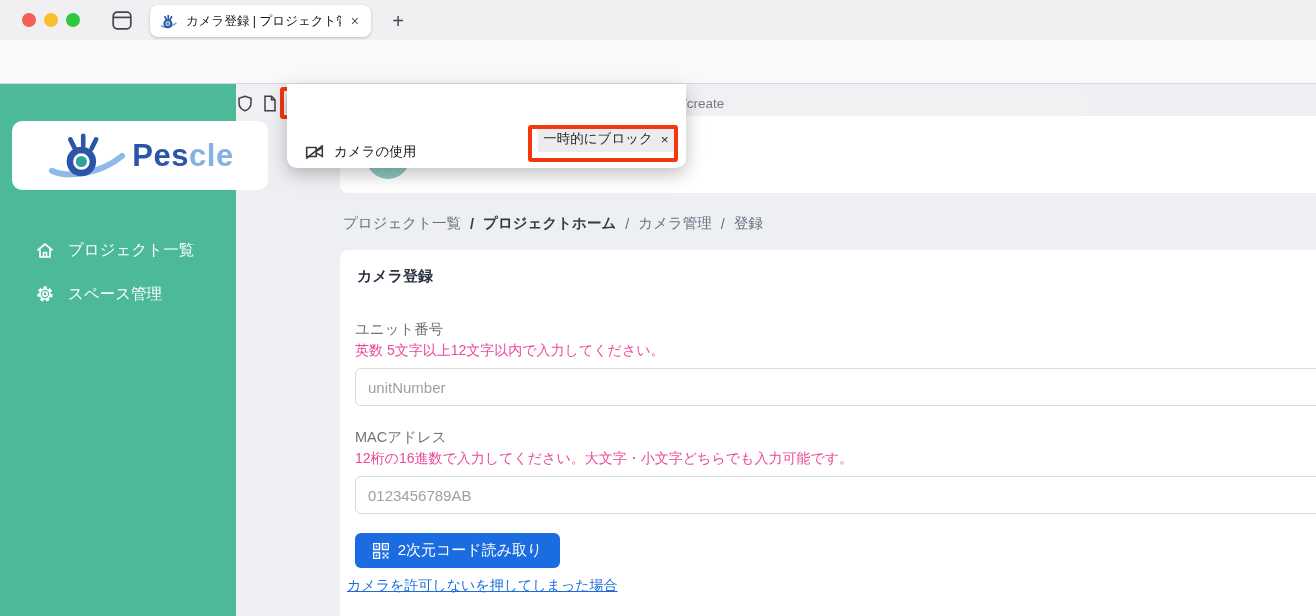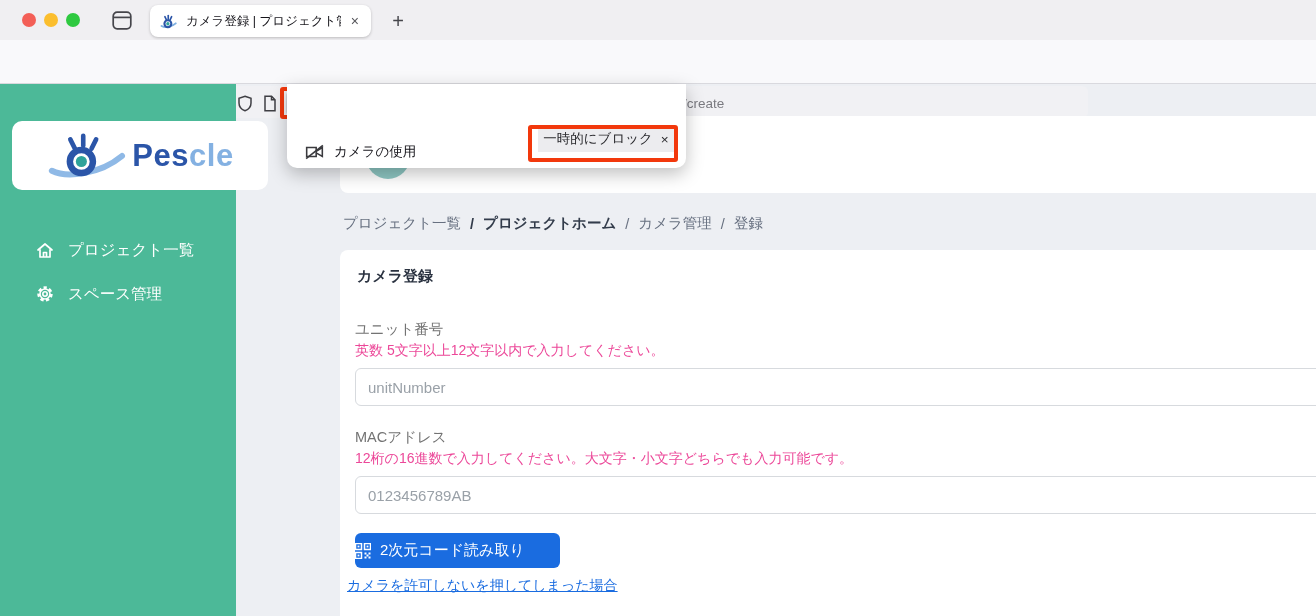--- a/index.html
+++ b/index.html
@@ -75,21 +75,21 @@
                border-radius:8px; }
   .card-title { position:absolute; left:17px; top:17px; font-size:15px; font-weight:bold; color:#2a3240; }
   .f-label { position:absolute; left:15px; font-size:14.5px; font-weight:normal; color:#737373; }
   .f-hint  { position:absolute; left:15px; font-size:14px; color:#ec4899; }
   .f-input { position:absolute; left:15px; width:1000px; height:38px; border:1px solid #d7dade;
              border-radius:6px; background:#fff; font-size:15px; color:#3a3f45; padding:0 12px;
              font-family:"Liberation Sans","DejaVu Sans",sans-serif; outline:none; }
   .f-input::placeholder { color:#9aa1a8; opacity:1; }
   .qr-button { position:absolute; left:15px; top:283px; width:205px; height:35px; background:var(--accent,#1a6ce0);
                border:none; border-radius:6px; color:#fff; font-size:15px; display:flex; align-items:center;
-               gap:9px; font-family:inherit; }
+               justify-content:center; gap:9px; font-family:inherit; }
   .cam-link { position:absolute; left:7px; top:327px; font-size:14px; color:var(--accent,#1a6ce0);
               text-decoration:underline; }
 
   svg { display:block; }
 </style>
 </head>
 <body>
 
 <div class="tabbar">
   <div class="lights">

